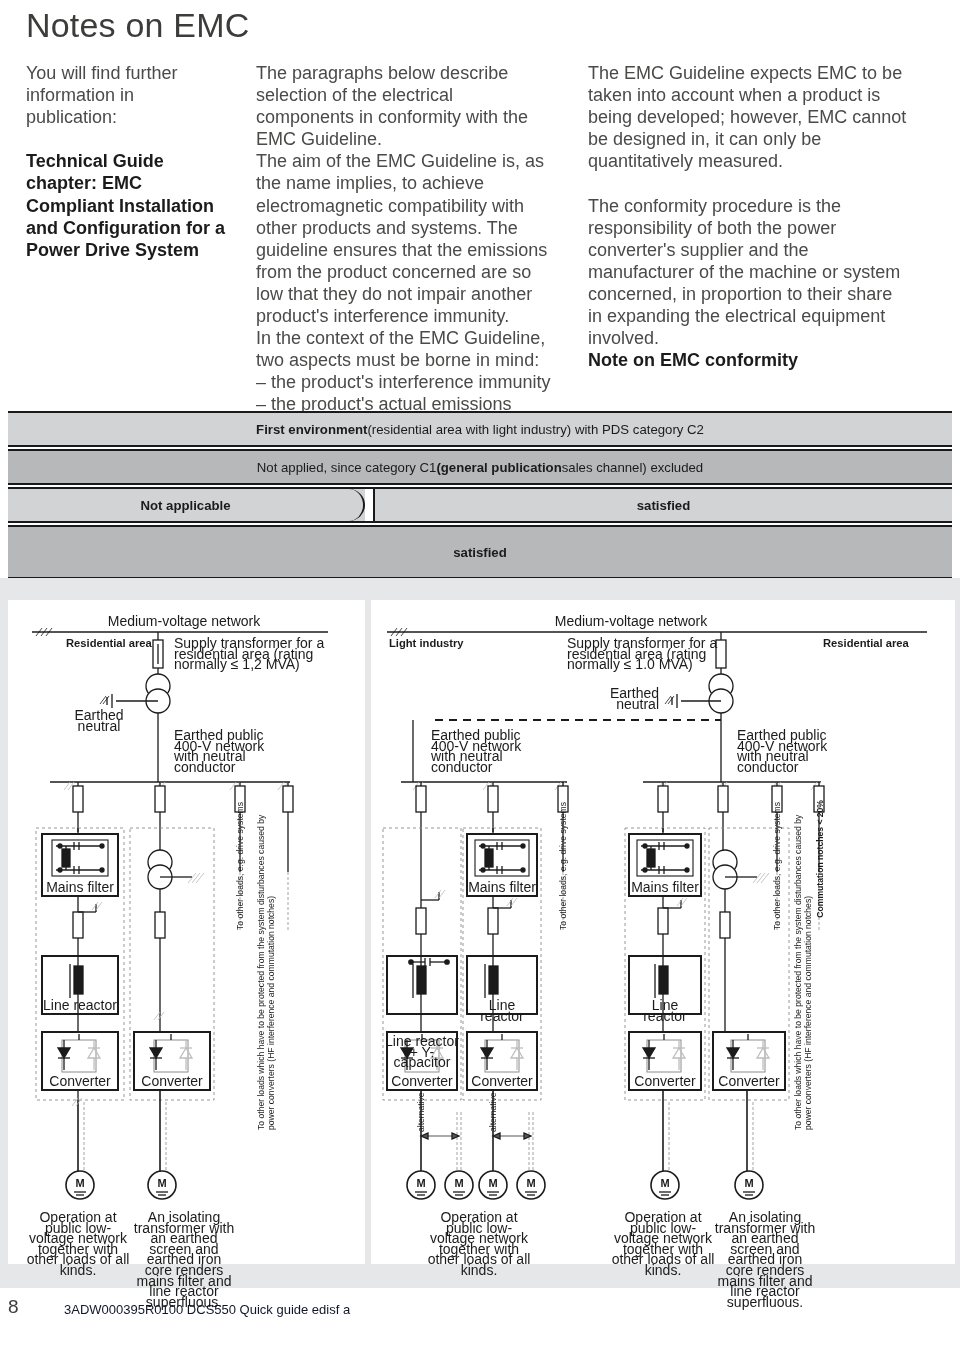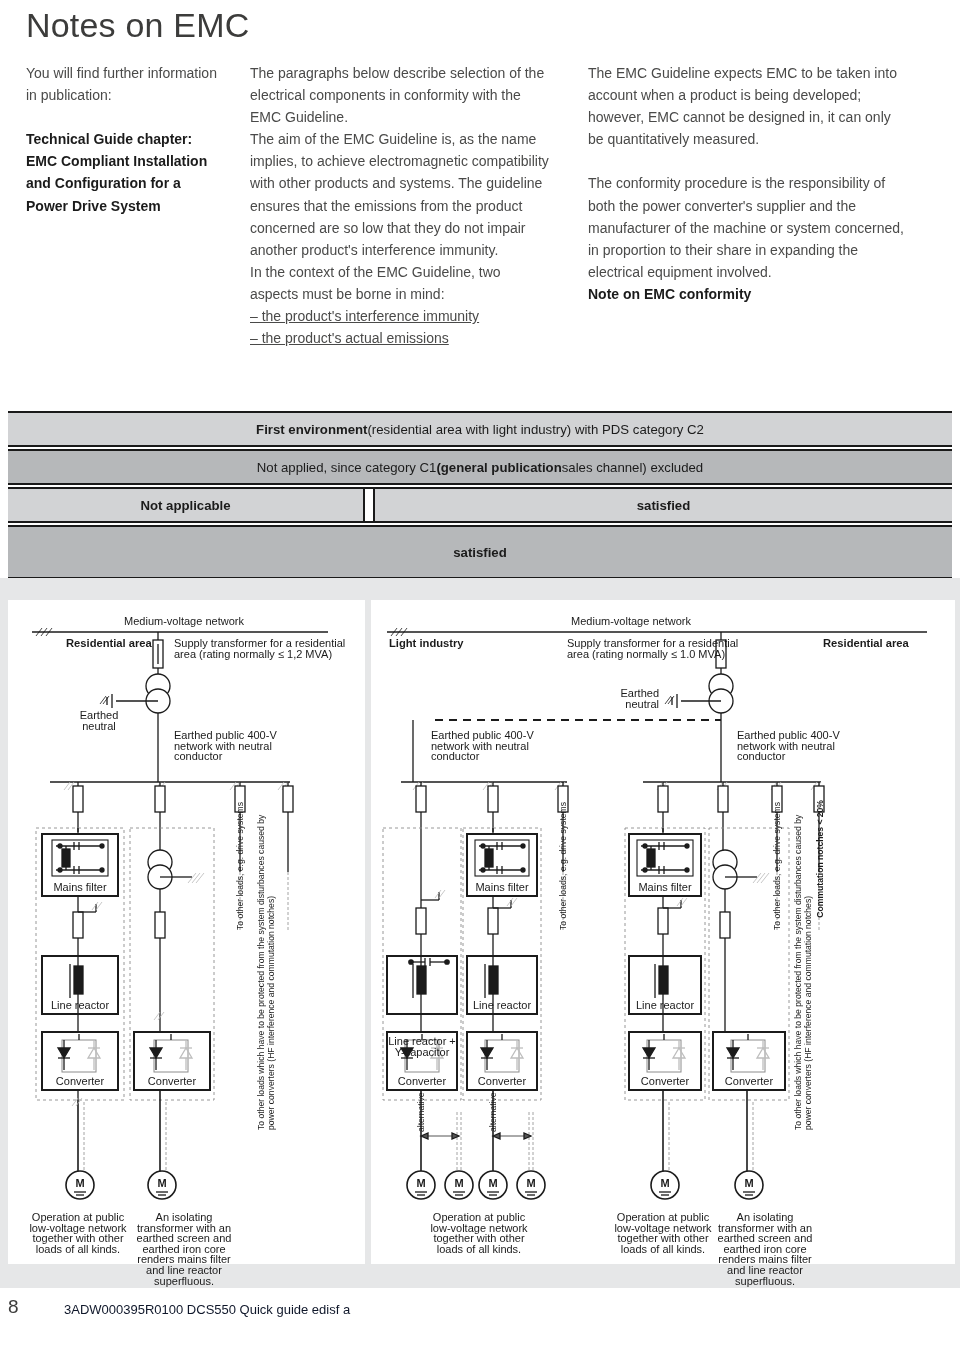--- a/index.html
+++ b/index.html
@@ -10,57 +10,57 @@
   }
   .page{position:relative;width:960px;height:1183px;}
 
   
   .title{
     position:absolute;left:26px;top:6px;
     font-size:34px;font-weight:400;color:#3c3c3b;letter-spacing:.2px;
   }
 
   .cols{position:absolute;left:26px;top:62px;width:908px;}
-  .col{position:absolute;top:0;font-size:14px;line-height:22.1px;color:#4a4a49;}
+  .col{position:absolute;top:0;font-size:18px;line-height:22.1px;color:#4a4a49;}
   .col1{left:0;width:200px;}
-  .col2{left:224px;width:300px;}
+  .col2{left:230px;width:300px;}
   .col3{left:562px;width:320px;}
   .b{font-weight:bold;color:#1b1b1b;}
   .para{margin:0 0 0 0;}
   .gap{height:22.1px;}
-  .dash-item{text-indent:-12px;padding-left:12px;text-decoration:underline;}
+  .dash-item{text-indent:-12px;padding-left:12px;}
 
   
   .banner{position:absolute;left:8px;top:411px;width:944px;}
   .brow{position:relative;box-sizing:border-box;border-top:2.5px solid #1a1a1a;border-bottom:2.5px solid #1a1a1a;}
   .brow + .brow{margin-top:2px;}
   .bcell{
     box-sizing:border-box;display:flex;align-items:center;justify-content:center;
     font-size:13.2px;color:#1b1b1b;text-align:center;
   }
   .r1{height:36px;background:#d2d3d5;}
   .r1 .bcell{height:100%;border-radius:10px;}
   .r2{height:36px;background:#b6b8ba;}
   .r2 .bcell{height:100%;}
   .r3{height:36px;background:#d2d3d5;display:flex;}
-  .r3 .left{width:355px;background:#d2d3d5;border-right:2.5px solid #1a1a1a;}
+  .r3 .left{width:355px;background:#d2d3d5;border-right:2.5px solid #1a1a1a;border-radius:16px;}
   .r3 .divider{width:8px;background:#fff;border-right:2.5px solid #1a1a1a;}
   .r3 .right{flex:1;background:#d2d3d5;}
   .r3 .bcell{height:100%;}
   .r4{height:54px;background:#b6b8ba;}
   .r4 .bcell{height:100%;}
   .bold-seg{font-weight:bold;}
 
   
   .diagram{position:absolute;left:0;top:578px;width:960px;height:710px;background:#e6e7e8;}
   .panel{position:absolute;top:22px;background:#ffffff;}
   .panel-l{left:8px;width:357px;height:664px;}
   .panel-r{left:371px;width:584px;height:664px;}
 
-  .dg{position:absolute;font-size:11px;line-height:10.6px;color:#1b1b1b;}
+  .dg{position:absolute;font-size:14px;line-height:10.6px;color:#1b1b1b;}
   .dg.bold{font-weight:bold;font-size:11.2px;}
   .dg.c{text-align:center;}
   .dg.r{text-align:right;}
 
   
   svg{position:absolute;left:0;top:0;overflow:visible;}
 
   .vtext{
     position:absolute;font-size:8.6px;color:#1b1b1b;line-height:10.4px;
     transform-origin:0 0;transform:rotate(-90deg);white-space:nowrap;

